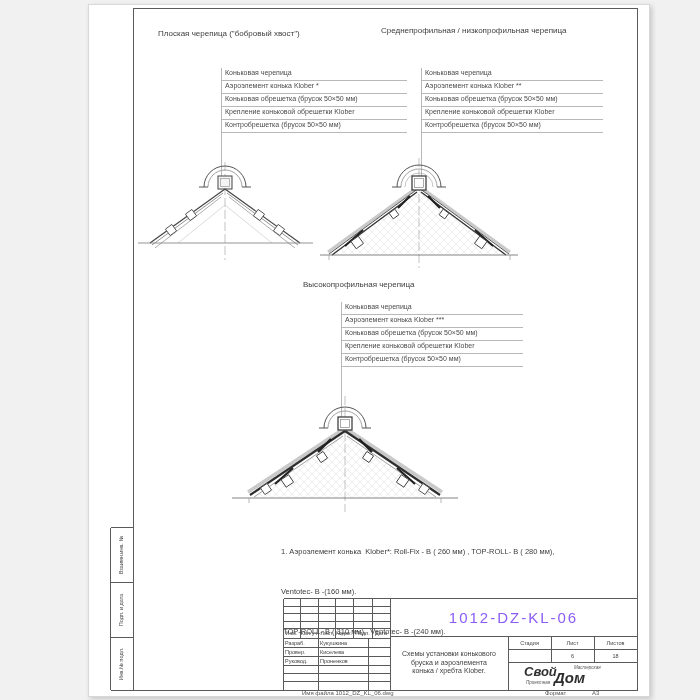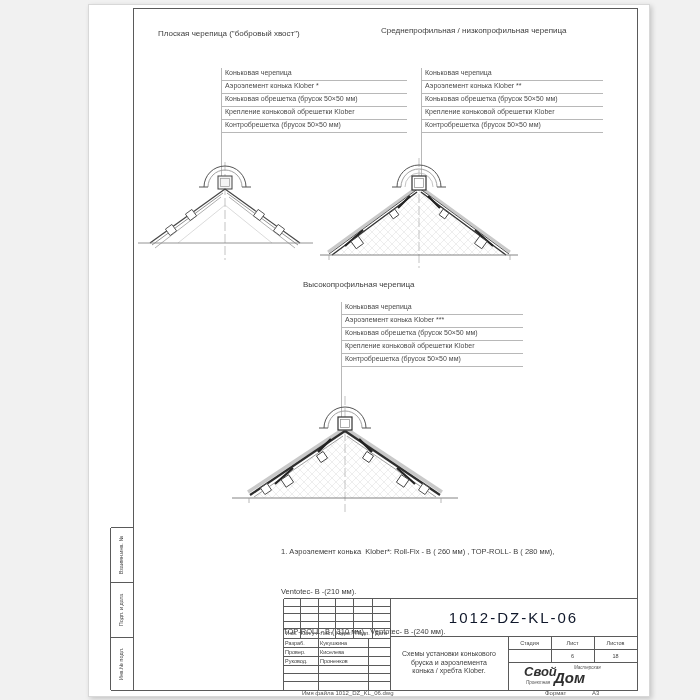--- a/index.html
+++ b/index.html
@@ -10,21 +10,21 @@
            border:1px solid #d8d8d8; box-shadow:2px 2px 5px rgba(0,0,0,.18); }
   .abs { position:absolute; }
   .sec-title { font-size:8px; color:#3d3d3d; white-space:nowrap; }
   .stack { border-left:1px solid #b8b8b8; }
   .stack .row { height:13px; border-bottom:1px solid #b8b8b8; font-size:7px; color:#4a4a4a;
                 padding:1px 0 0 3px; white-space:nowrap; overflow:visible; }
   .leader { width:1px; background:#b8b8b8; }
   .notes { font-size:7.5px; color:#3d3d3d; line-height:13.2px; white-space:pre; }
   .tb-txt { font-size:5.5px; color:#444; white-space:nowrap; }
   .tb-cell { display:flex; align-items:center; justify-content:center; }
-  .doc-code { font-size:15px; letter-spacing:2px; color:#0f172a; display:flex; align-items:center; justify-content:center; }
+  .doc-code { font-size:15px; letter-spacing:2px; color:#8b5cf6; display:flex; align-items:center; justify-content:center; }
   .descr { font-size:7px; color:#3d3d3d; white-space:pre-line; text-align:center; line-height:8.5px;
            display:flex; align-items:center; justify-content:center; }
   .vbox { display:flex; align-items:center; justify-content:center; }
   .vbox span { transform:rotate(-90deg); white-space:nowrap; font-size:5.5px; color:#444; }
   .footer-txt { font-size:6px; color:#555; white-space:nowrap; }
   .logo-big { font-style:italic; font-weight:bold; color:#2f2f2f; }
   .logo-small { font-size:4.5px; font-style:italic; color:#555; white-space:nowrap; }
   svg { position:absolute; overflow:visible; }
 </style>
 </head>
@@ -228,21 +228,21 @@
     <g transform="translate(192,95) rotate(34)">
         <rect x="-4" y="-4" width="8" height="8" fill="#fff" stroke="#555" stroke-width="0.9"></rect>
       </g>
     <line x1="0" y1="104" x2="226" y2="104" stroke="#777" stroke-width="0.9"></line>
     <line x1="17" y1="104" x2="17" y2="109" stroke="#999" stroke-width="0.7"></line>
     <line x1="209" y1="104" x2="209" y2="109" stroke="#999" stroke-width="0.7"></line>
   </svg>
 
   <div class="abs notes" style="left:281px; top:519px;">
     <div>1. Аэроэлемент конька  Klober*: Roll-Fix - B ( 260 мм) , TOP-ROLL- B ( 280 мм),</div>
-    <div>Ventotec- B -(210 мм).</div>
+    <div>Ventotec- B -(160 мм).</div>
     <div> TOP-ROLL- B ( 310 мм),  Ventotec- B -(240 мм).</div>
     
   </div>
 
   <div class="abs doc-code" style="left:390px; top:598px; width:247px; height:38px;">1012-DZ-KL-06</div>
 
   <div class="abs tb-txt tb-cell" style="left:283px; top:628px; width:17px; height:10px;">Изм.</div>
   <div class="abs tb-txt tb-cell" style="left:300px; top:628px; width:18px; height:10px;">Кол.уч</div>
   <div class="abs tb-txt tb-cell" style="left:318px; top:628px; width:17px; height:10px;">Лист</div>
   <div class="abs tb-txt tb-cell" style="left:335px; top:628px; width:18px; height:10px;">№док.</div>

